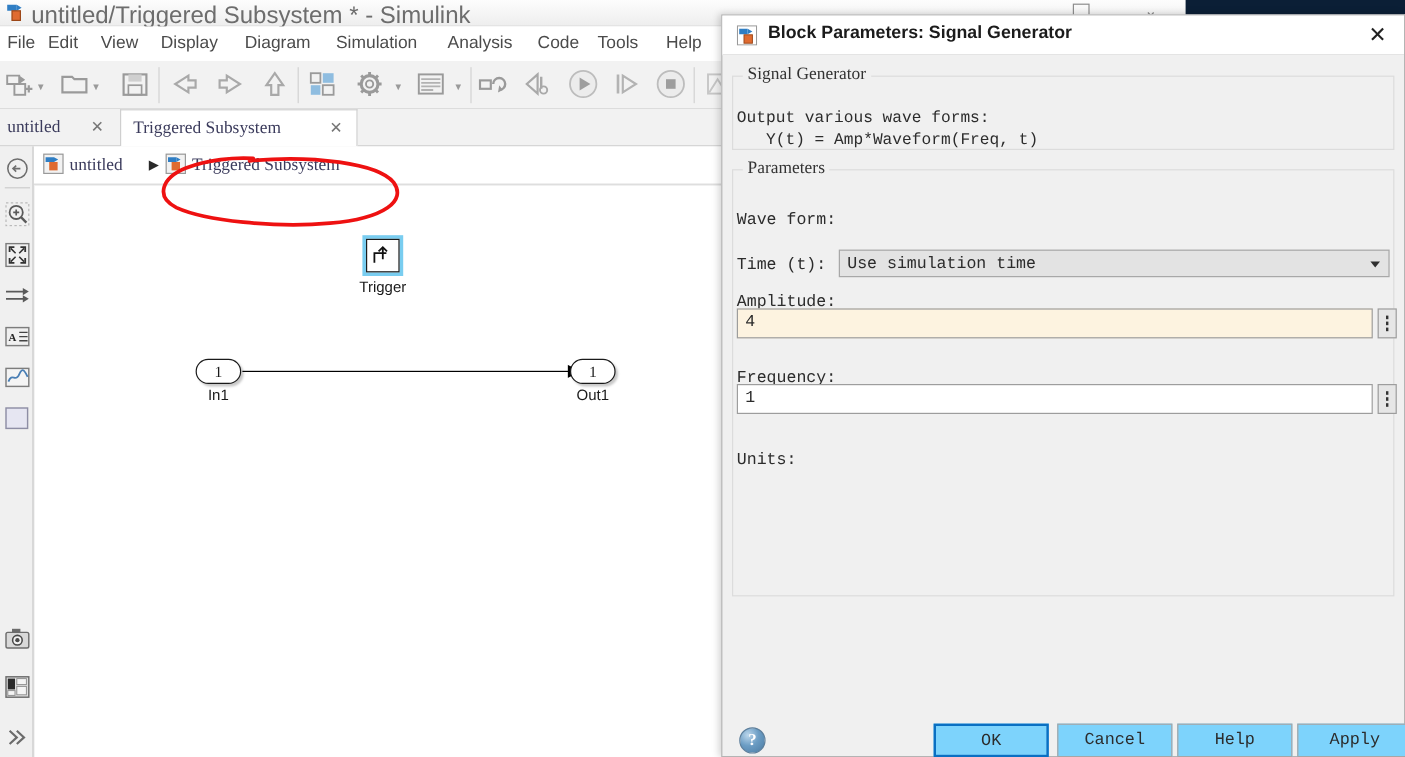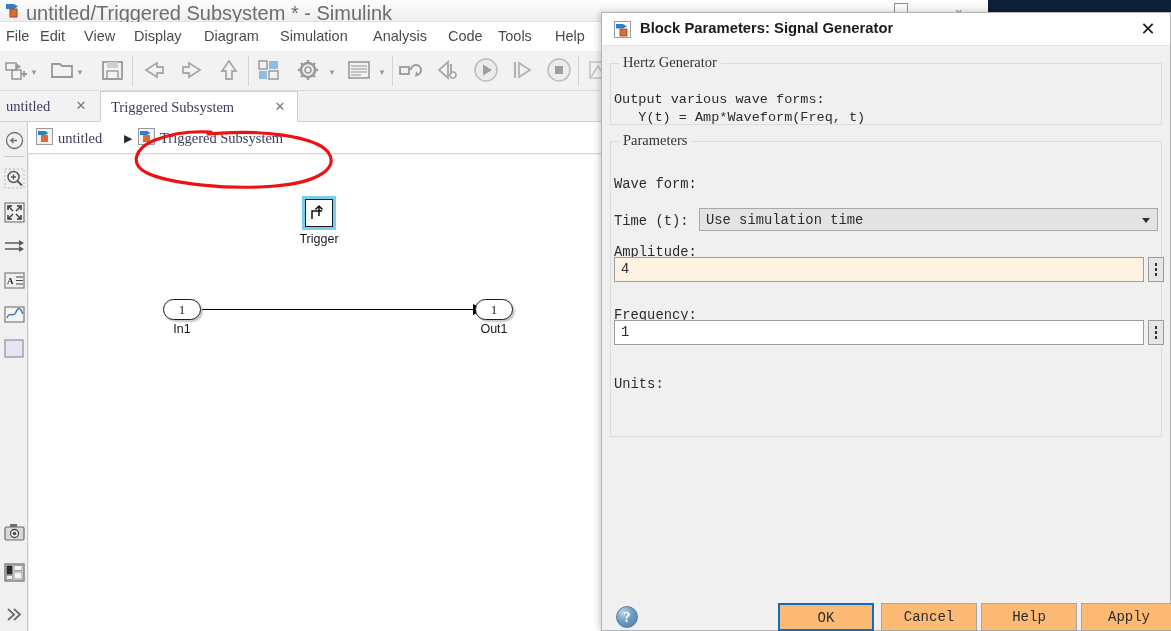--- a/index.html
+++ b/index.html
@@ -238,21 +238,21 @@
     position: absolute; left: 22px; top: -2px;
     font-family: "Liberation Mono", monospace;
     font-size: 13.8px; color: #2c2c2c; white-space: nowrap;
   }
 
   .dlg-buttonbar {
     position: absolute; left: 0; top: 590px; width: 568px; height: 28px;
   }
   .dlg-btn {
     position: absolute; top: 0; height: 28px;
-    background: #fdba74; border: 1px solid #a6a6a6;
+    background: #7dd3fc; border: 1px solid #a6a6a6;
     font-family: "Liberation Mono", monospace;
     font-size: 14px; color: #2c2c2c; line-height: 26px; text-align: center;
     cursor: default;
   }
   .dlg-btn.primary { border: 2px solid #0a6fc2; }
   .help-orb {
     position: absolute; left: 14px; top: 3px; width: 22px; height: 22px;
     border-radius: 50%;
     background: radial-gradient(circle at 32% 28%, #bcd7ec 0%, #6c9dc4 45%, #4b7ba3 100%);
     border: 1px solid #5d7f9c;
@@ -556,26 +556,26 @@
           <path d="M2 3 L9 3 L9 7.5 L2 7.5 Z" fill="#2f7ec4"></path>
           <path d="M9 3 L13 5.2 L9 7.5 Z" fill="#2f7ec4"></path>
           <rect x="6" y="8" width="7" height="7" fill="#e06b30" stroke="#9c4617" stroke-width="0.8"></rect>
         </svg>
       </span>
       <span class="dlg-title">Block Parameters: Signal Generator</span>
       <span class="dlg-close">✕</span>
     </div>
 
     <div class="group" style="left:8px;top:50px;width:552px;height:62px">
-      <span class="group-title">Hertz Generator</span>
+      <span class="group-title">Signal Generator</span>
     </div>
     <div class="desc-line" style="left:12px;top:97px">   Y(t) = Amp*Waveform(Freq, t)</div>
     <div class="desc-line" style="left:12px;top:79px">Output various wave forms:</div>
 
-    <div class="group" style="left:8px;top:128px;width:552px;height:296px">
+    <div class="group" style="left:8px;top:128px;width:552px;height:356px">
       <span class="group-title">Parameters</span>
     </div>
 
     <div class="field-label" style="left:12px;top:164px">Wave form:</div>
 
     <div class="field-label" style="left:12px;top:201px">Time (t):</div>
     <div class="combo" style="left:97px;top:195px;width:459px">
       <span class="combo-text">Use simulation time</span>
       <span class="combo-arrow"></span>
     </div>

